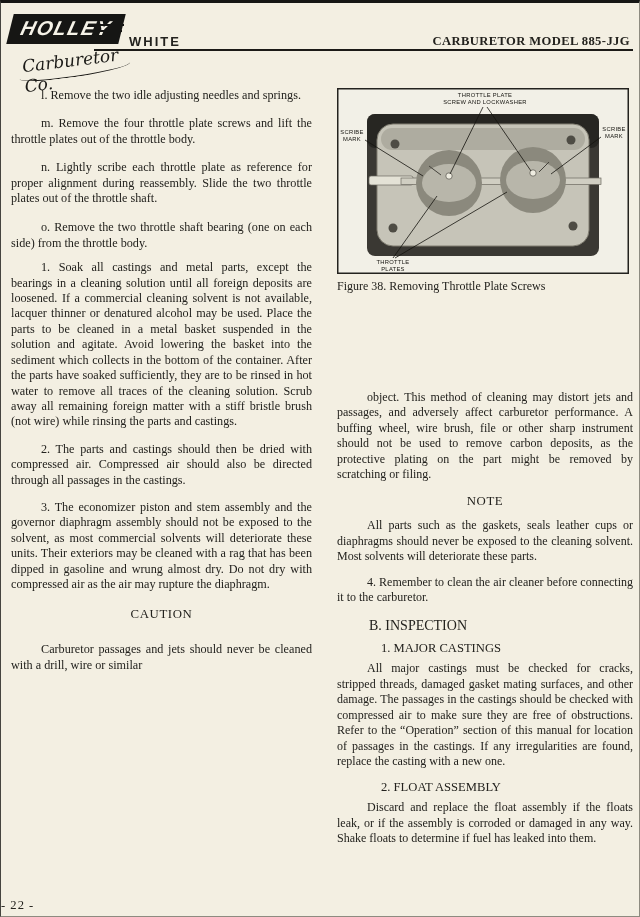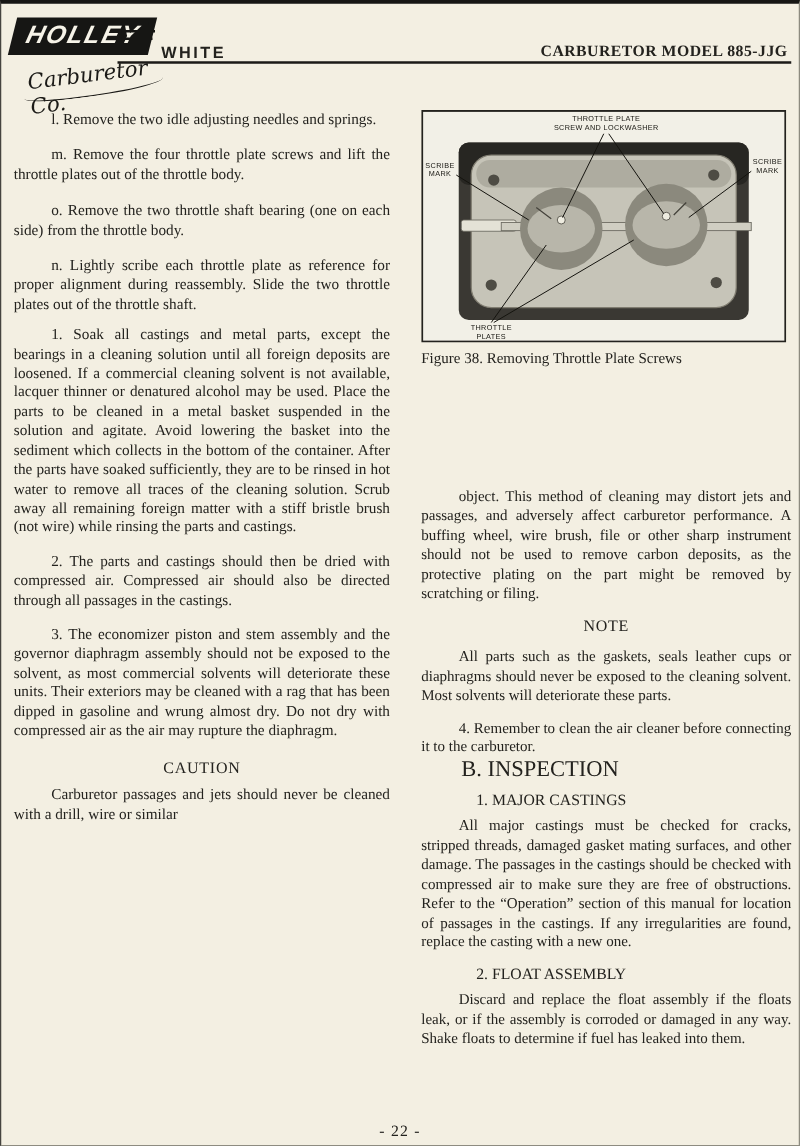--- a/index.html
+++ b/index.html
@@ -58,39 +58,39 @@
   }
   .col-right p.body { font-size:12px; }
   .no-indent { text-indent:0; }
   .mt { margin-top:13px; }
   .p-o { margin-top:14px; }
   .sec-title { margin-top:54px; margin-left:-4px; font-size:12.8px; letter-spacing:0.4px; }
   .sub-a { margin-top:30px; padding-left:28px; font-size:12.8px; }
   .p1 { margin-top:9px; }
   .p2, .p3 { margin-top:12px; }
   .center-h { margin-top:15px; text-align:center; font-size:12.8px; letter-spacing:0.6px; }
-  .caution-p { margin-top:6px; text-indent:24px; }
+  .caution-p { margin-top:20px; text-indent:24px; }
   
   .p-object { margin-top:96px; }
   .note-h { margin-top:12px;text-align:center; }
   .note-p { margin-top:9px; }
   .p4 { margin-top:10px; }
-  .sub-b { padding-left:32px; font-size:18px; }
+  .sub-b { margin-top:13px; padding-left:32px; font-size:14px; }
   .sub-major { margin-top:7px; padding-left:44px; font-size:12.6px; }
   .p-major { margin-top:5px; text-indent:58px; }
   .sub-float { margin-top:11px; padding-left:44px; font-size:12.6px; }
   .p-float { margin-top:5px; text-indent:24px; }
   
   .figure svg { display:block; width:292px; height:186px; }
   .figure-caption { margin-top:5px; text-align:left; font-size:12px; }
   .fig-label { font:5.8px "Liberation Sans", sans-serif; fill:#15140f; letter-spacing:0.3px; }
   
   .footer {
     position:absolute; left:0; top:895px; width:100%;
-    text-align:center; font-size:12.6px; letter-spacing:1px;
+    text-align:left; font-size:12.6px; letter-spacing:1px;
   }
 </style>
 </head>
 <body>
 
 <div class="page">
 
   <div class="hdr">
     <div class="logo-block">
       <span>HOLLEY</span>
@@ -104,22 +104,22 @@
     <div class="logo-script">Carburetor Co.</div>
     <div class="script-swash"></div>
     <div class="hdr-left">WHITE</div>
     <div class="hdr-right">CARBURETOR MODEL 885-JJG</div>
     <div class="hdr-rule"></div>
   </div>
 
   <div class="col col-left">
     <p class="body">l. Remove the two idle adjusting needles and springs.</p>
     <p class="body mt">m. Remove the four throttle plate screws and lift the throttle plates out of the throttle body.</p>
+    <p class="body mt">n. Lightly scribe each throttle plate as reference for proper alignment during reassembly.  Slide the two throttle plates out of the throttle shaft.</p>
     <p class="body p-o">o. Remove the two throttle shaft bearing (one on each side) from the throttle body.</p>
-    <p class="body mt">n. Lightly scribe each throttle plate as reference for proper alignment during reassembly.  Slide the two throttle plates out of the throttle shaft.</p>
 
     <p class="body p1">1. Soak all castings and metal parts, except the bearings in a cleaning solution until all foreign deposits are loosened.  If a commercial cleaning solvent is not available, lacquer thinner or denatured alcohol may be used.  Place the parts to be cleaned in a metal basket suspended in the solution and agitate.  Avoid lowering the basket into the sediment which collects in the bottom of the container.  After the parts have soaked sufficiently, they are to be rinsed in hot water to remove all traces of the cleaning solution.  Scrub away all remaining foreign matter with a stiff bristle brush (not wire) while rinsing the parts and castings.</p>
     <p class="body p2">2. The parts and castings should then be dried with compressed air.  Compressed air should also be directed through all passages in the castings.</p>
     <p class="body p3">3. The economizer piston and stem assembly and the governor diaphragm assembly should not be exposed to the solvent, as most commercial solvents will deteriorate these units.  Their exteriors may be cleaned with a rag that has been dipped in gasoline and wrung almost dry.  Do not dry with compressed air as the air may rupture the diaphragm.</p>
     <div class="center-h">CAUTION</div>
     <p class="body caution-p">Carburetor passages and jets should never be cleaned with a drill, wire or similar</p>
   </div>
 
   <div class="col col-right">
 

